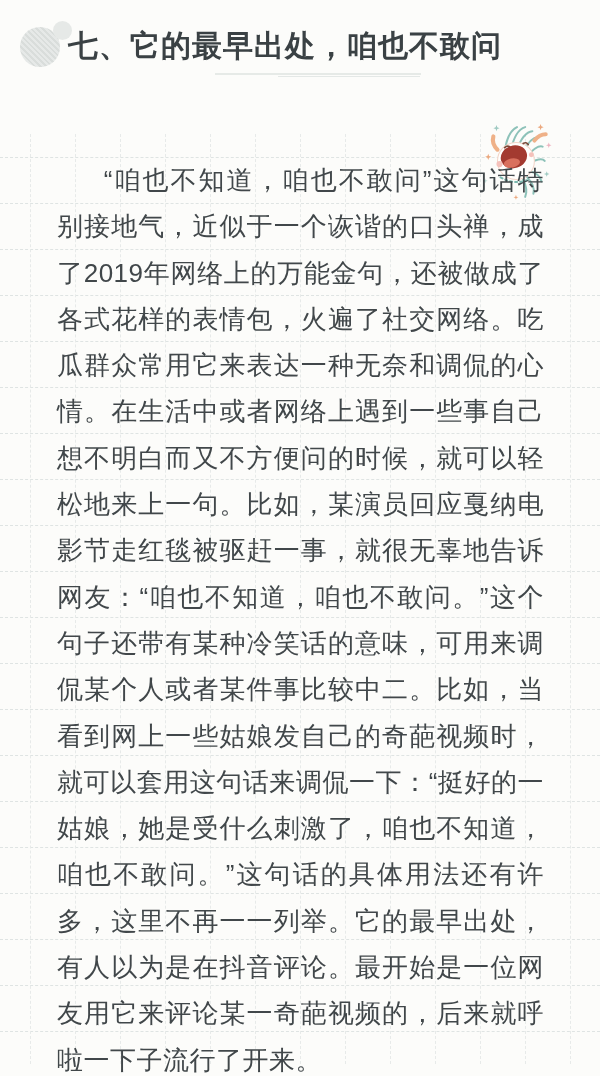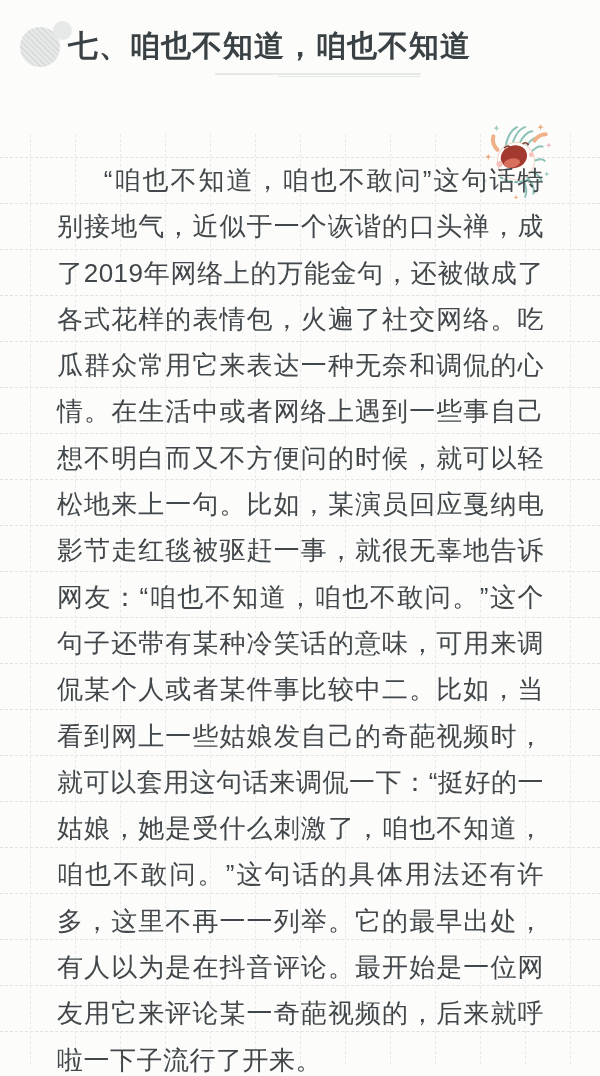--- a/index.html
+++ b/index.html
@@ -77,21 +77,21 @@
       <div class="gl-v" style="left: 390px;"></div>
       <div class="gl-v" style="left: 435px;"></div>
       <div class="gl-v" style="left: 480px;"></div>
       <div class="gl-v" style="left: 525px;"></div>
       <div class="gl-v" style="left: 570px;"></div>
     </div>
 
   <div class="deco-circle big"></div>
   <div class="deco-circle small"></div>
 
-  <h1 class="title">七、咱也不知道，咱也不知道</h1>
+  <h1 class="title">七、它的最早出处，咱也不敢问</h1>
   <div class="title-underline seg1"></div>
   <div class="title-underline seg2"></div>
 
   <div class="sticker">
     <svg width="72" height="80" viewBox="0 0 70 78" xmlns="http://www.w3.org/2000/svg">
 
       <g stroke="#7ab8ae" fill="none" stroke-width="2" stroke-linecap="round" opacity="0.85">
         <path d="M22,30 Q24,10 34,5"></path>
         <path d="M28,28 Q32,8 42,5"></path>
         <path d="M34,27 Q40,10 49,9"></path>

